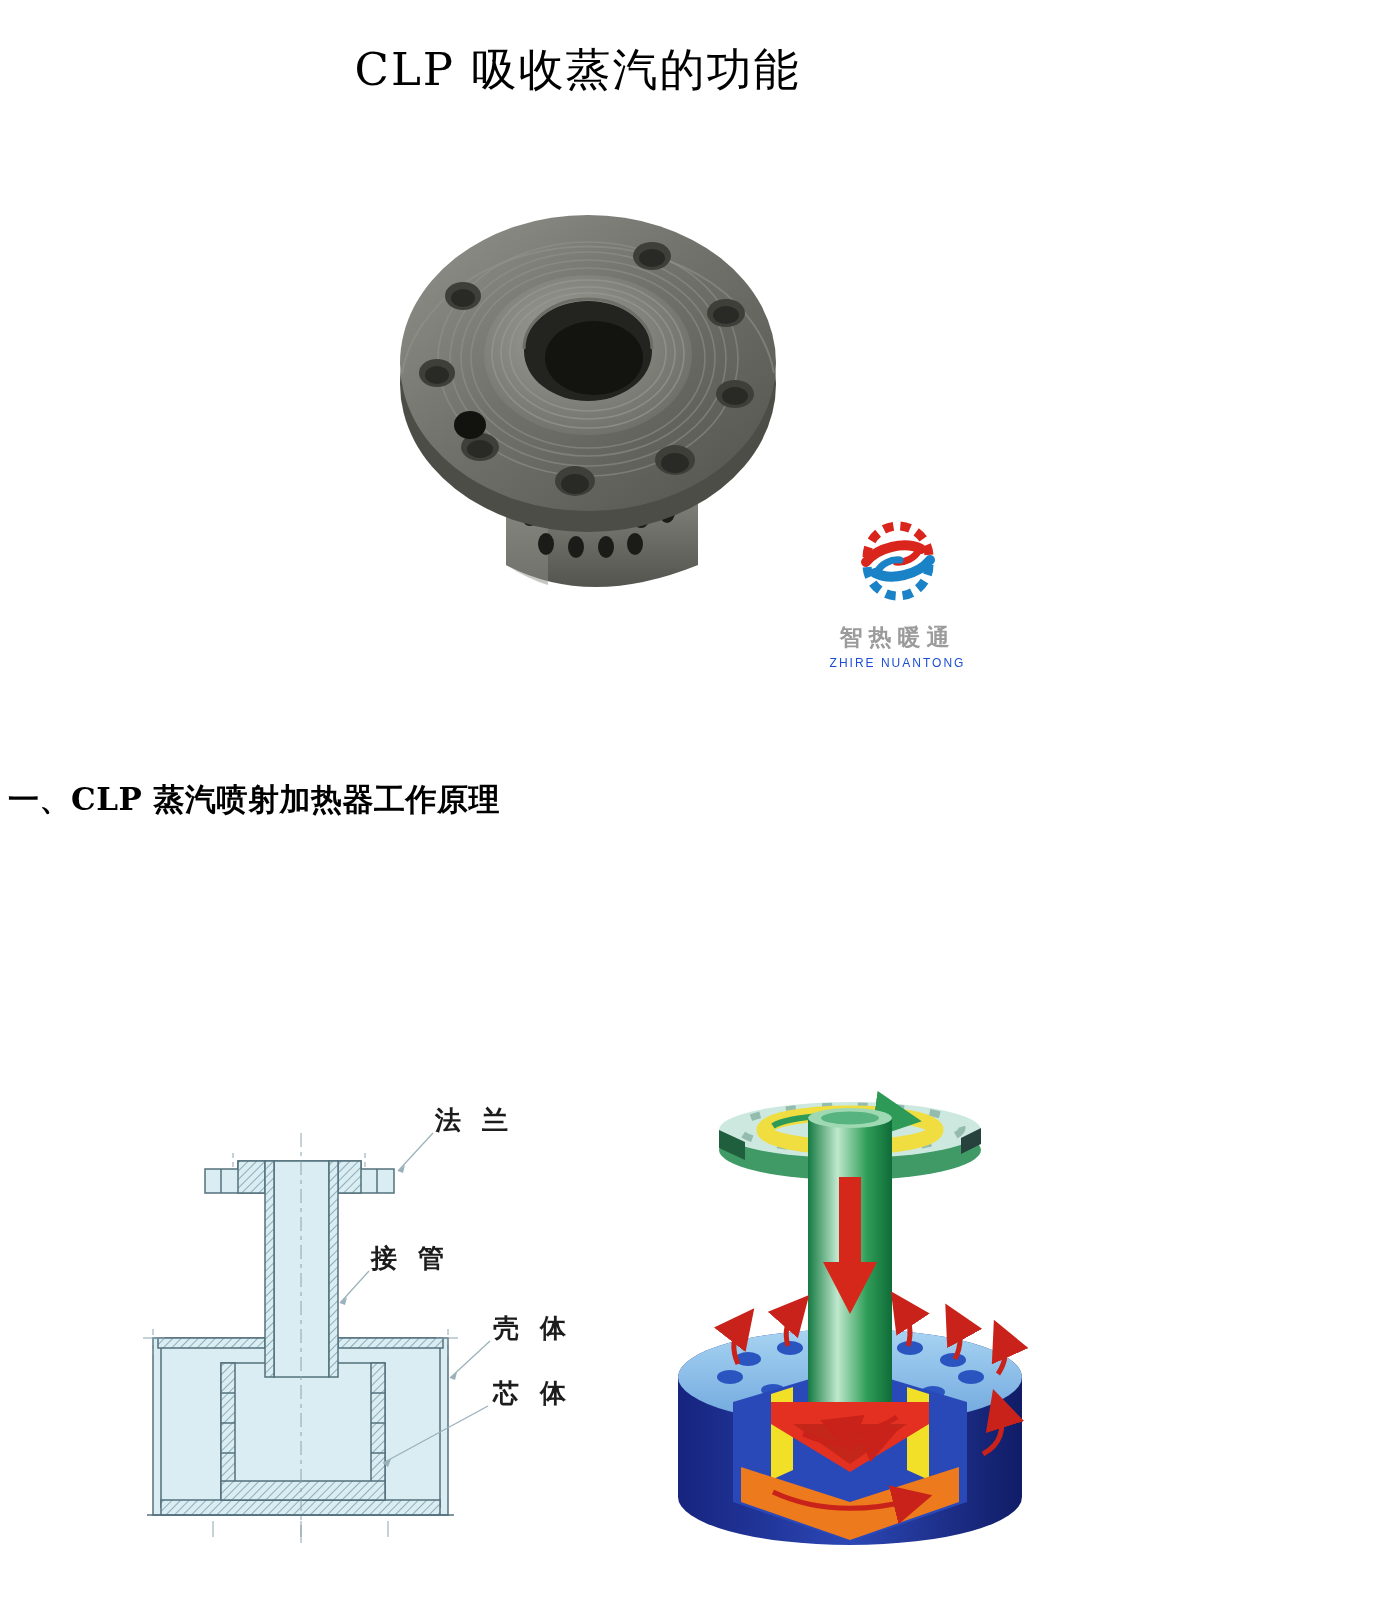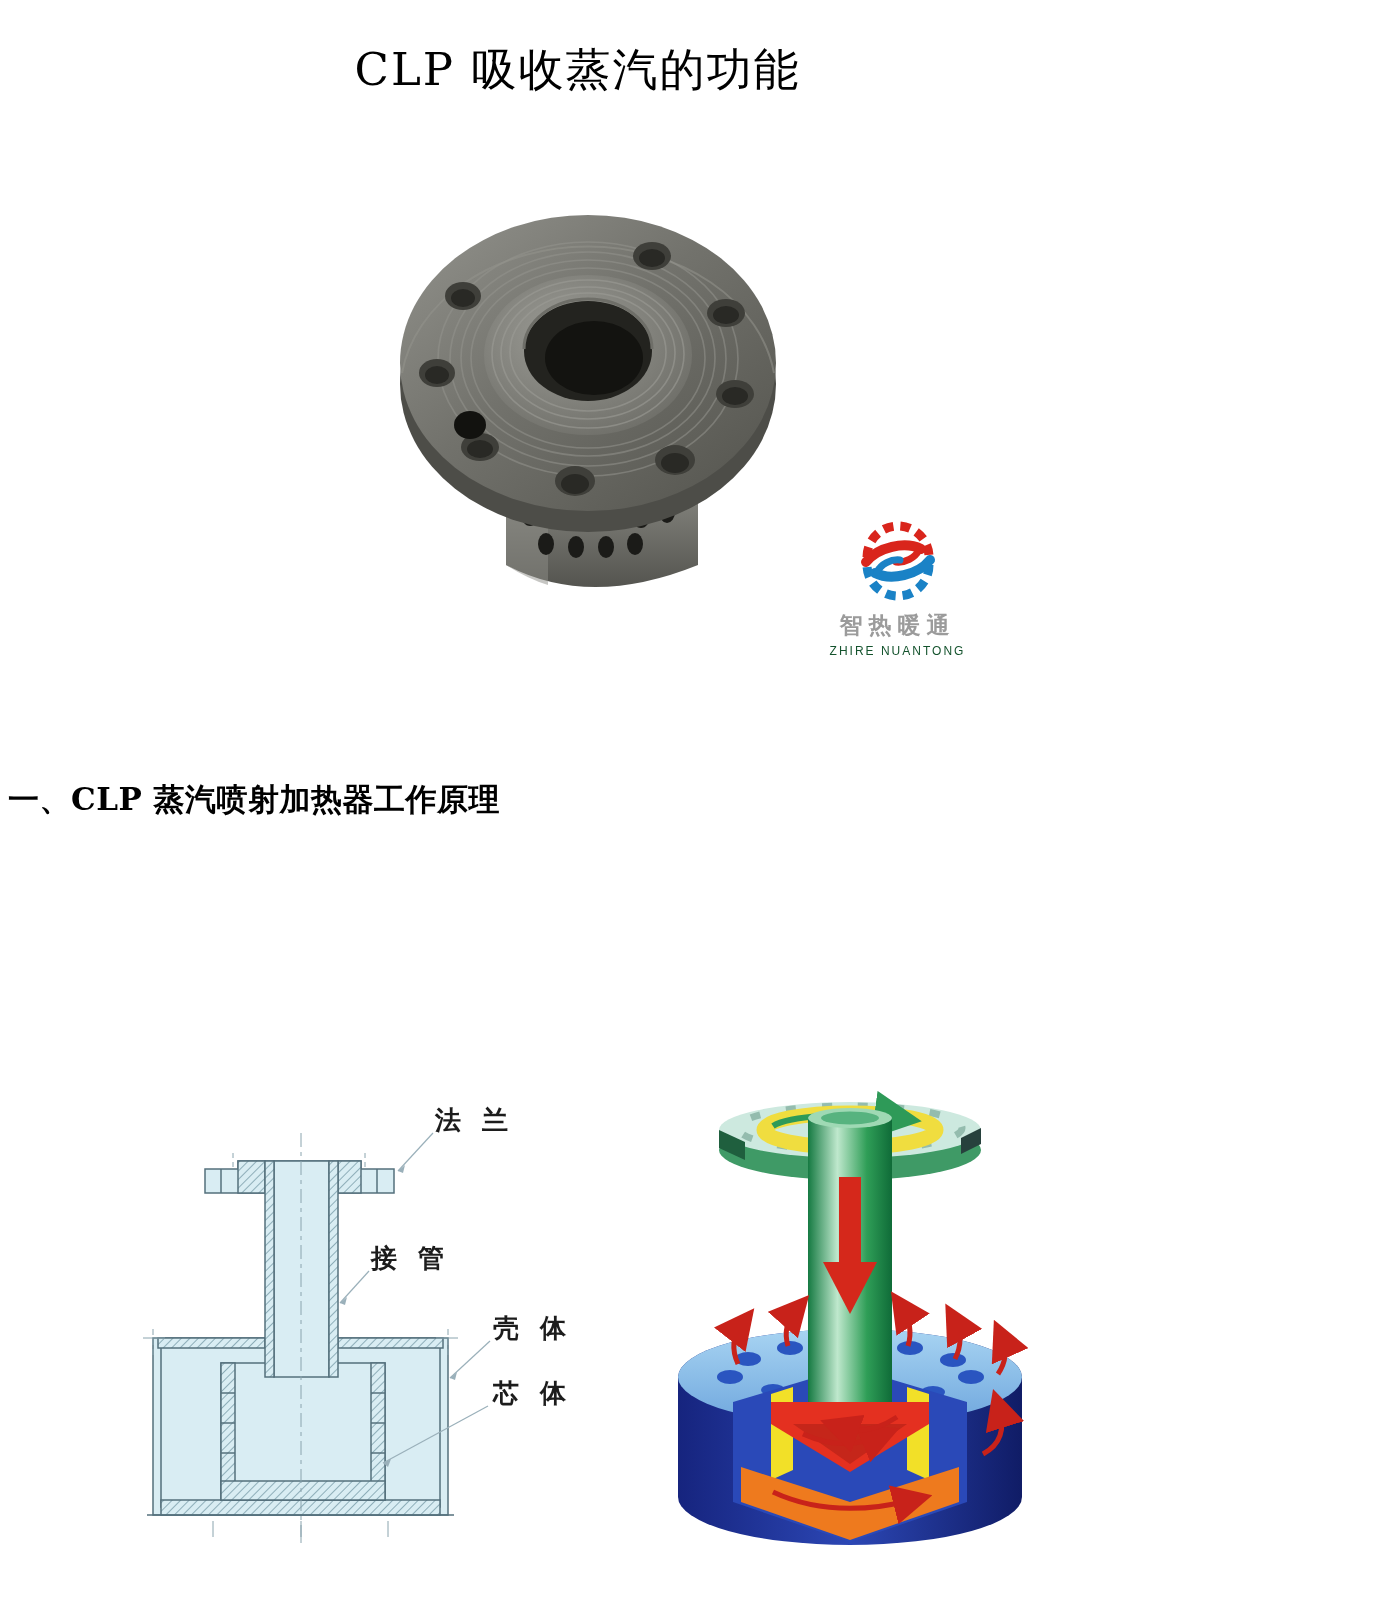--- a/index.html
+++ b/index.html
@@ -4,22 +4,22 @@
 <style>
   html,body{margin:0;padding:0;background:#ffffff;}
   .page{position:relative;width:1377px;height:1599px;background:#fff;overflow:hidden;
         font-family:"DejaVu Serif","Liberation Serif",serif;color:#000;}
   .title{position:absolute;top:40px;left:0;width:1155px;margin:0;text-align:center;
          font-size:45px;font-weight:400;letter-spacing:2px;}
   .photo{position:absolute;left:388px;top:193px;width:397px;height:422px;}
   .logo{position:absolute;left:820px;top:520px;width:155px;text-align:center;}
   .logo-icon{width:92px;height:86px;display:block;margin:0 auto;}
   .logo-cn{font-size:23px;font-weight:bold;letter-spacing:6px;color:#9b9b9b;
-           font-family:"Liberation Sans",sans-serif;margin-top:4px;}
-  .logo-en{font-size:12px;letter-spacing:2px;color:#14532d;
+           font-family:"Liberation Sans",sans-serif;margin-top:16px;}
+  .logo-en{font-size:12px;letter-spacing:2px;color:#1d4ed8;
            font-family:"Liberation Sans",sans-serif;margin-top:3px;}
   .heading{position:absolute;top:779px;left:8px;margin:0;font-size:31px;font-weight:bold;
            letter-spacing:0.5px;}
   .para{position:absolute;top:789px;left:8px;width:1130px;margin:0;font-size:29px;
         line-height:41.6px;text-align:justify;text-indent:2em;}
   .fig-left{position:absolute;left:113px;top:1075px;width:567px;height:522px;}
   .fig-right{position:absolute;left:653px;top:1072px;width:388px;height:527px;}
   .fig-label{font-size:26px;font-weight:600;letter-spacing:6px;fill:#1c1c1c;
              font-family:"DejaVu Serif","Liberation Serif",serif;}
 </style>

